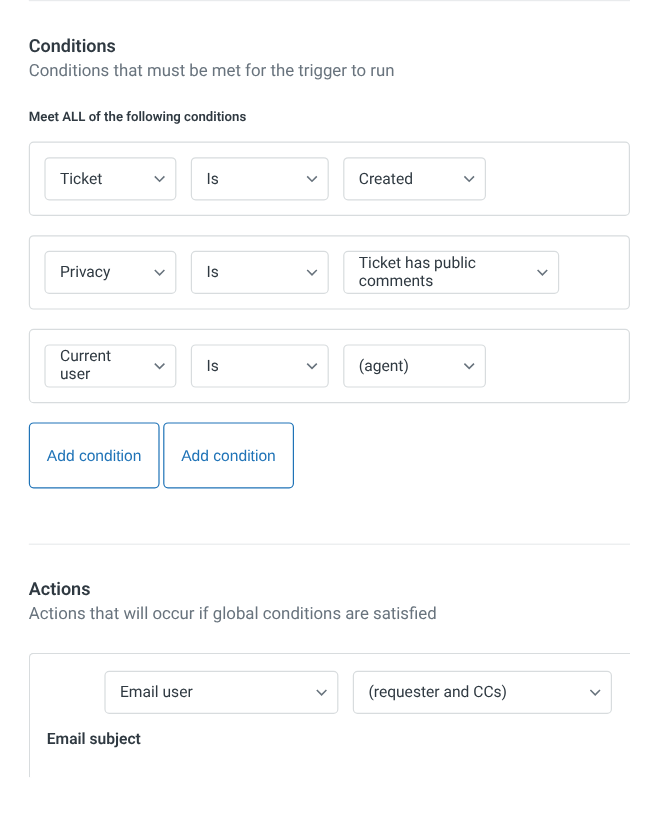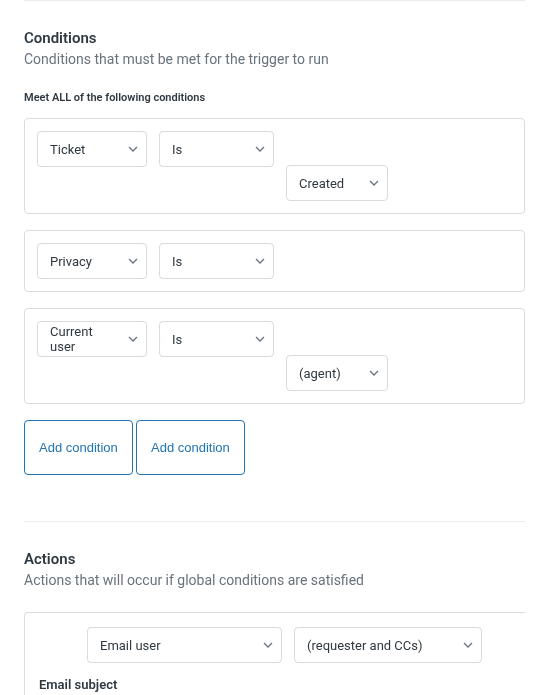--- a/index.html
+++ b/index.html
@@ -65,24 +65,24 @@
     .dropdown .chev {
       position: absolute;
       right: 8px;
       top: 50%;
       transform: translateY(-50%);
       pointer-events: none;
       display: flex;
     }
     .dd-w1 { width: 110px; }
     .dd-w2 { width: 115px; }
-    .dd-w3 { width: 102px; margin-top: 34px; }
+    .dd-w3 { width: 119px; }
     .dd-w4 { width: 180px; }
     .dd-action1 { width: 195px; margin-left: 48px; }
-    .dd-action2 { width: 188px; }
+    .dd-action2 { width: 216px; }
     .add-btn {
       display: inline-block;
       border: 1px solid #1f73b7;
       color: #1f73b7;
       background: #fff;
       font-size: 13px;
       padding: 19px 14px;
       border-radius: 4px;
       cursor: pointer;
       margin-bottom: 32px;
@@ -153,20 +153,28 @@
     <div class="dropdown dd-w1">
       <span>Privacy</span>
       <span class="chev">
           <svg width="10" height="10" viewBox="0 0 10 10">
             <path d="M1 3 L5 7 L9 3" fill="none" stroke="#68737d" stroke-width="1.3"></path>
           </svg>
         </span>
     </div>
     <div class="dropdown dd-w2">
       <span>Is</span>
+      <span class="chev">
+          <svg width="10" height="10" viewBox="0 0 10 10">
+            <path d="M1 3 L5 7 L9 3" fill="none" stroke="#68737d" stroke-width="1.3"></path>
+          </svg>
+        </span>
+    </div>
+    <div class="dropdown dd-w4">
+      <span>Ticket has public comments</span>
       <span class="chev">
           <svg width="10" height="10" viewBox="0 0 10 10">
             <path d="M1 3 L5 7 L9 3" fill="none" stroke="#68737d" stroke-width="1.3"></path>
           </svg>
         </span>
     </div>
   </div>
 
   <div class="condition-card">
     <div class="dropdown dd-w1">

